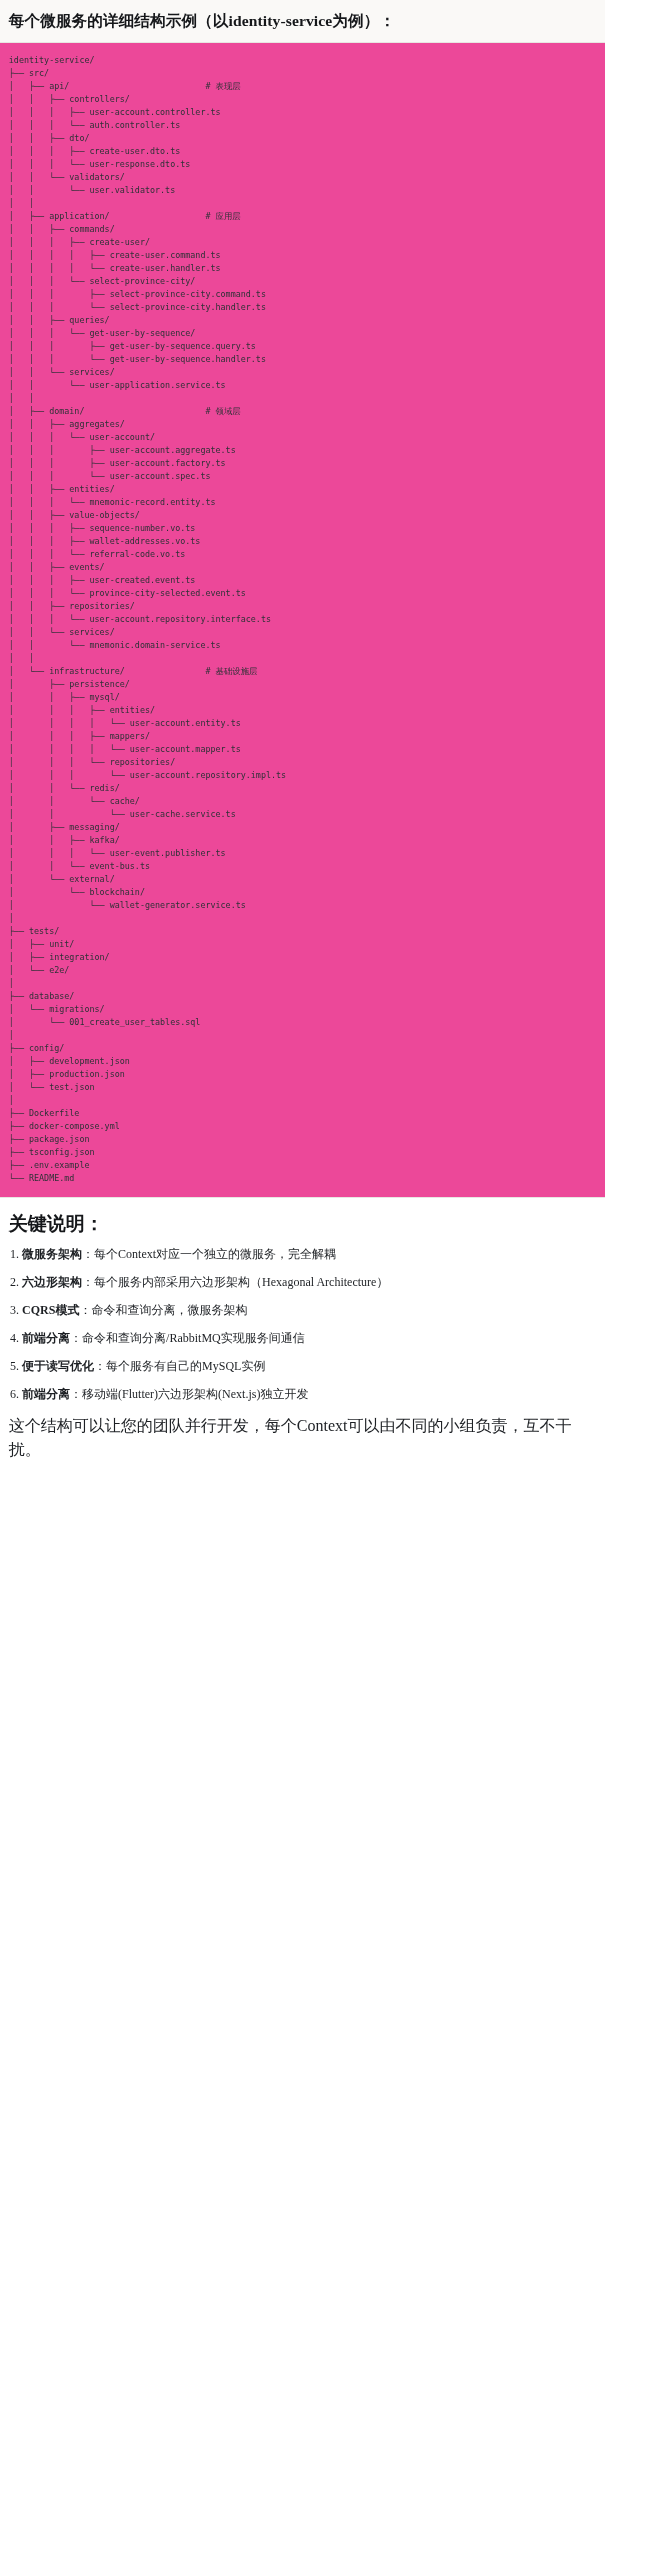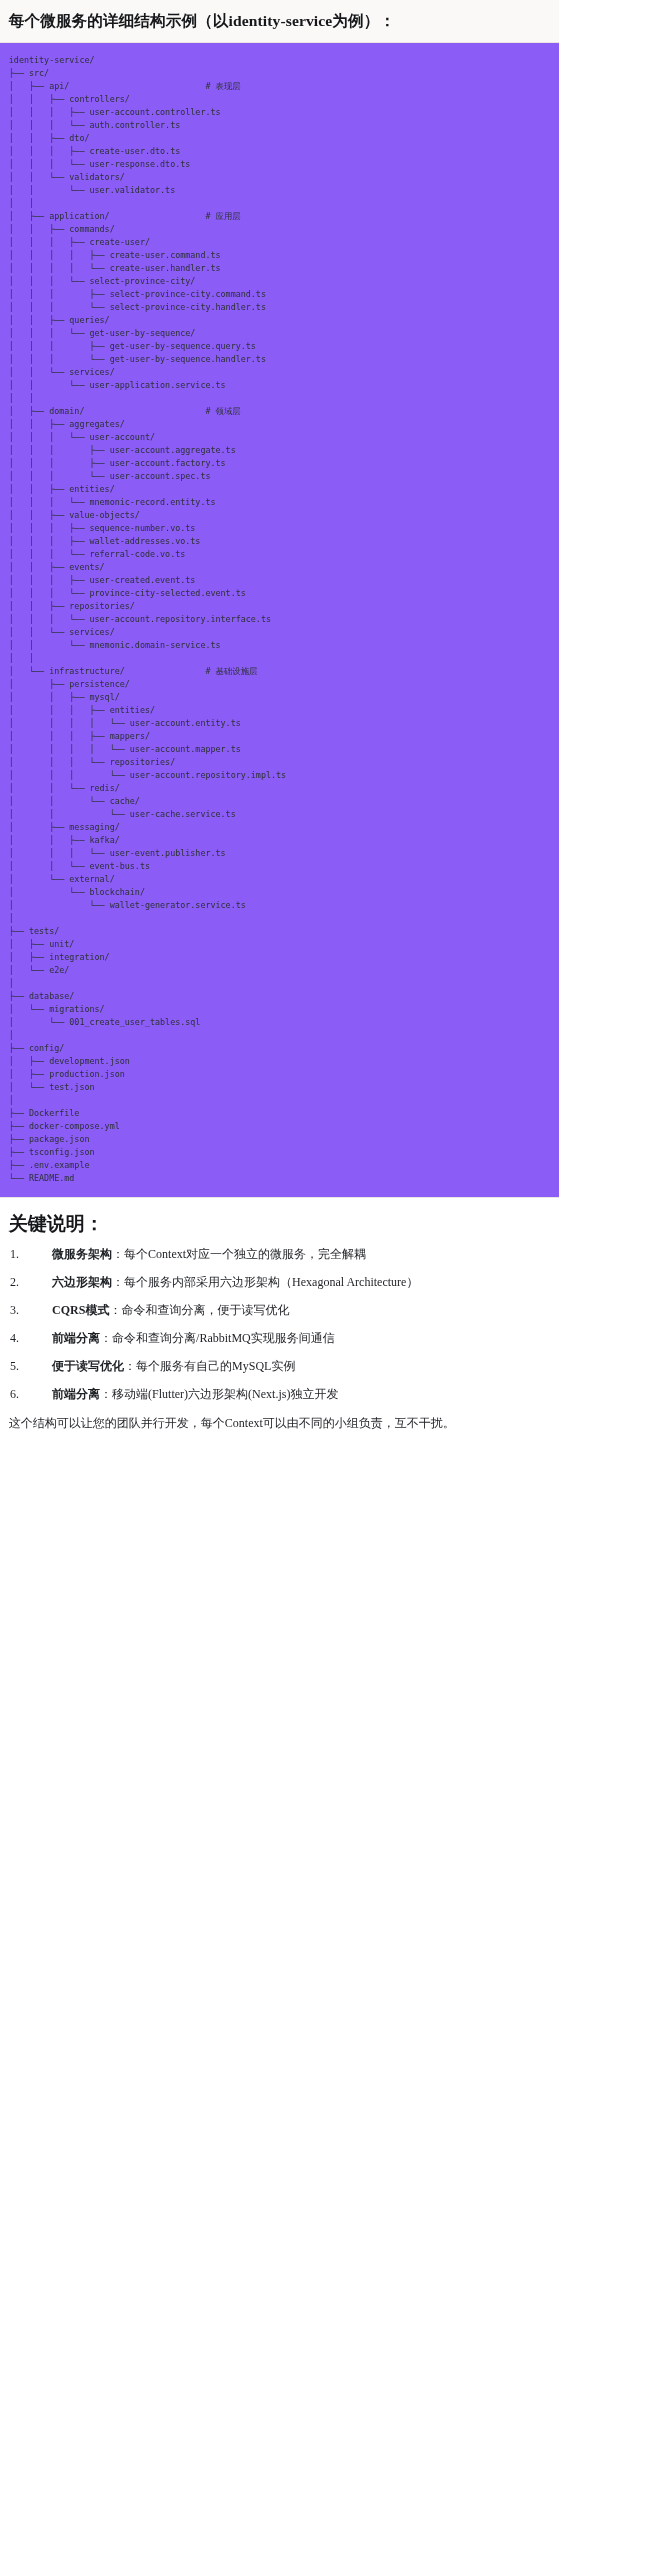--- a/index.html
+++ b/index.html
@@ -8,21 +8,21 @@
     padding: 0;
     background: #ffffff;
   }
   body {
     width: 669px;
     font-family: "Liberation Sans", sans-serif;
     color: #1a1a1a;
     -webkit-font-smoothing: antialiased;
   }
   .page {
-    width: 559px;
+    width: 605px;
     box-sizing: border-box;
     background: #ffffff;
   }
 
   
   .heading-band {
     background: #faf9f7;
     padding: 11.3px 8.8px 10px 8.8px;
     border-bottom: 0.6px solid #e8e6e2;
     box-sizing: border-box;
@@ -32,21 +32,21 @@
     font-family: "Liberation Serif", serif;
     font-weight: bold;
     font-size: 15.6px;
     line-height: 1.3;
     letter-spacing: 0.1px;
     color: #15171a;
   }
 
   
   .code-block {
-    background: #8b5cf6;
+    background: #ec4899;
     padding: 11.3px 8.8px 12.5px 8.8px;
     box-sizing: border-box;
     border-bottom: 0.6px solid #e8e6e2;
   }
   pre.tree {
     margin: 0;
     font-family: "DejaVu Sans Mono", "Liberation Mono", monospace;
     font-size: 8.4px;
     line-height: 13px;
     color: #2d3136;
@@ -81,32 +81,31 @@
     line-height: 1.45;
     color: #1d2024;
     margin: 0 0 10.6px 0;
   }
   ol.note-list > li::before {
     content: counter(noteitem) ". ";
     font-family: "Liberation Serif", serif;
   }
   ol.note-list > li .term {
     font-weight: bold;
-    margin-left: 30px;
   }
   ol.note-list > li .sep {
     font-weight: normal;
   }
   ol.note-list > li .desc {
     font-weight: normal;
   }
   p.closing {
     margin: 11.3px 0 0 0;
     font-family: "Liberation Serif", serif;
-    font-size: 12px;
+    font-size: 16px;
     line-height: 1.5;
     color: #1d2024;
   }
 </style>
 </head>
 <body>
 
 <div class="page">
 
   <div class="heading-band">
@@ -201,21 +200,21 @@
 ├── tsconfig.json
 ├── .env.example
 └── README.md</pre>
   </div>
 
   <div class="notes">
     <h3>关键说明：</h3>
     <ol class="note-list">
       <li><span class="term">微服务架构</span><span class="sep">：</span><span class="desc">每个Context对应一个独立的微服务，完全解耦</span></li>
       <li><span class="term">六边形架构</span><span class="sep">：</span><span class="desc">每个服务内部采用六边形架构（Hexagonal Architecture）</span></li>
-      <li><span class="term">CQRS模式</span><span class="sep">：</span><span class="desc">命令和查询分离，便于读写优化</span></li>
+      <li><span class="term">CQRS模式</span><span class="sep">：</span><span class="desc">命令和查询分离，微服务架构</span></li>
       <li><span class="term">前端分离</span><span class="sep">：</span><span class="desc">命令和查询分离/RabbitMQ实现服务间通信</span></li>
       <li><span class="term">便于读写优化</span><span class="sep">：</span><span class="desc">每个服务有自己的MySQL实例</span></li>
       <li><span class="term">前端分离</span><span class="sep">：</span><span class="desc">移动端(Flutter)六边形架构(Next.js)独立开发</span></li>
     </ol>
     <p class="closing">这个结构可以让您的团队并行开发，每个Context可以由不同的小组负责，互不干扰。</p>
   </div>
 
 </div>
 
 

